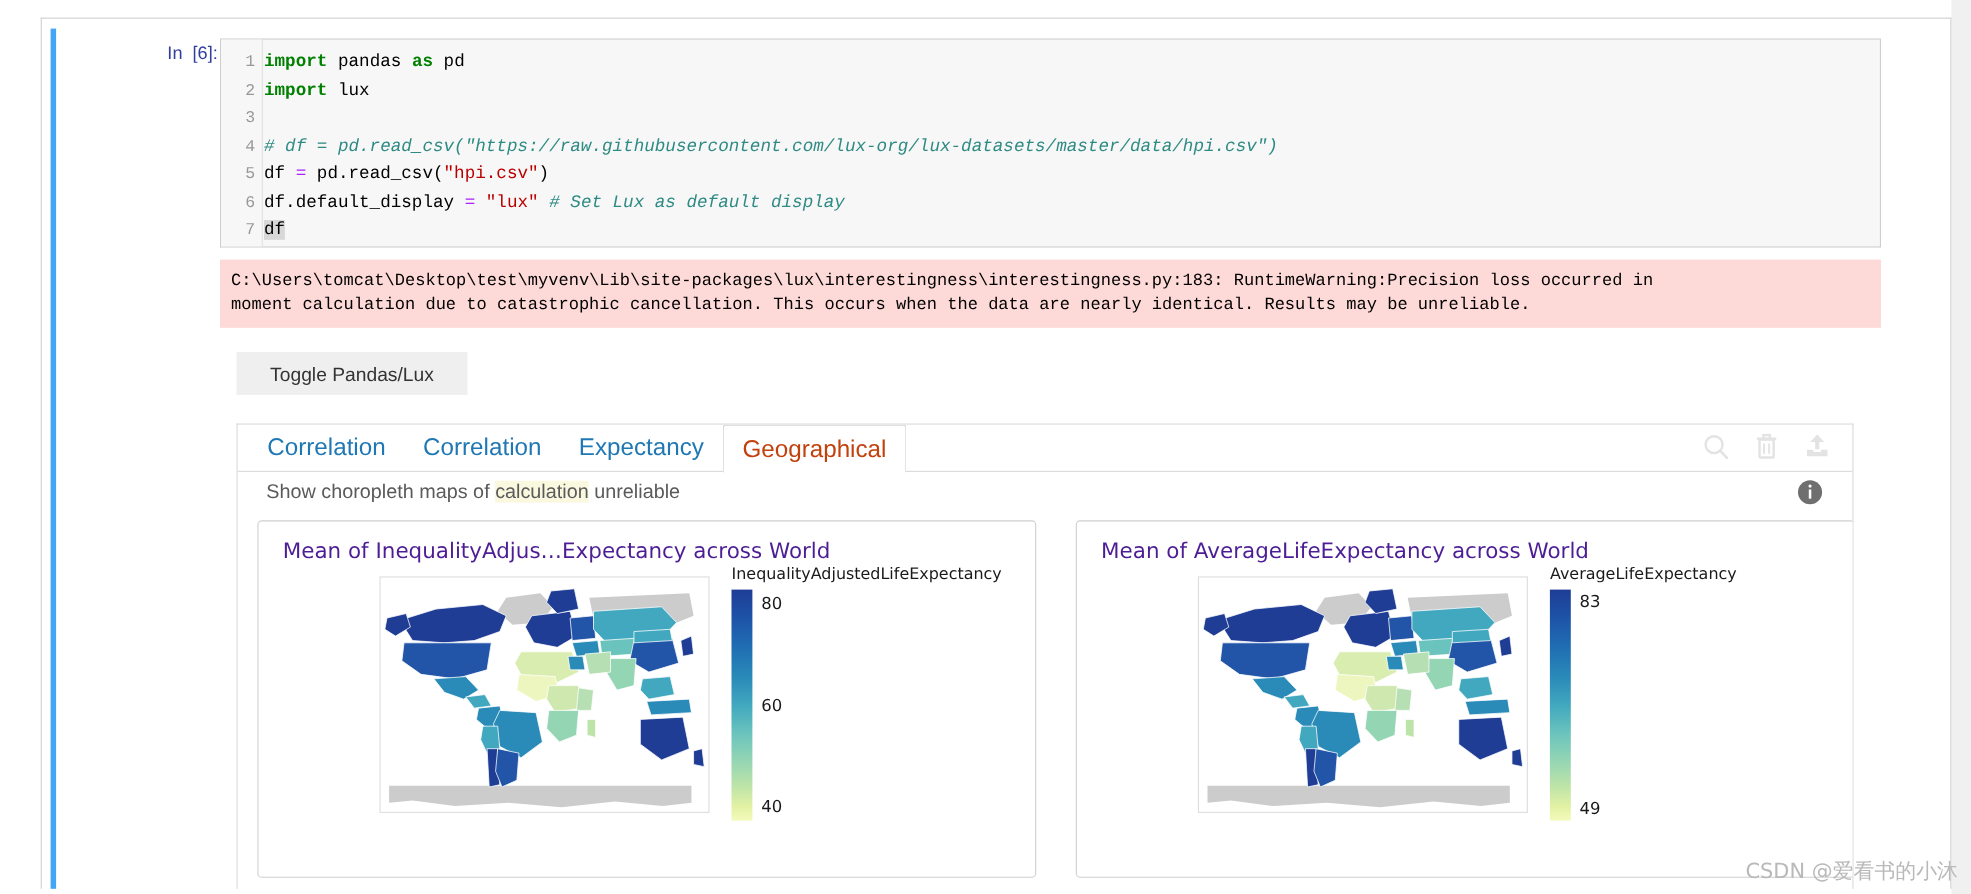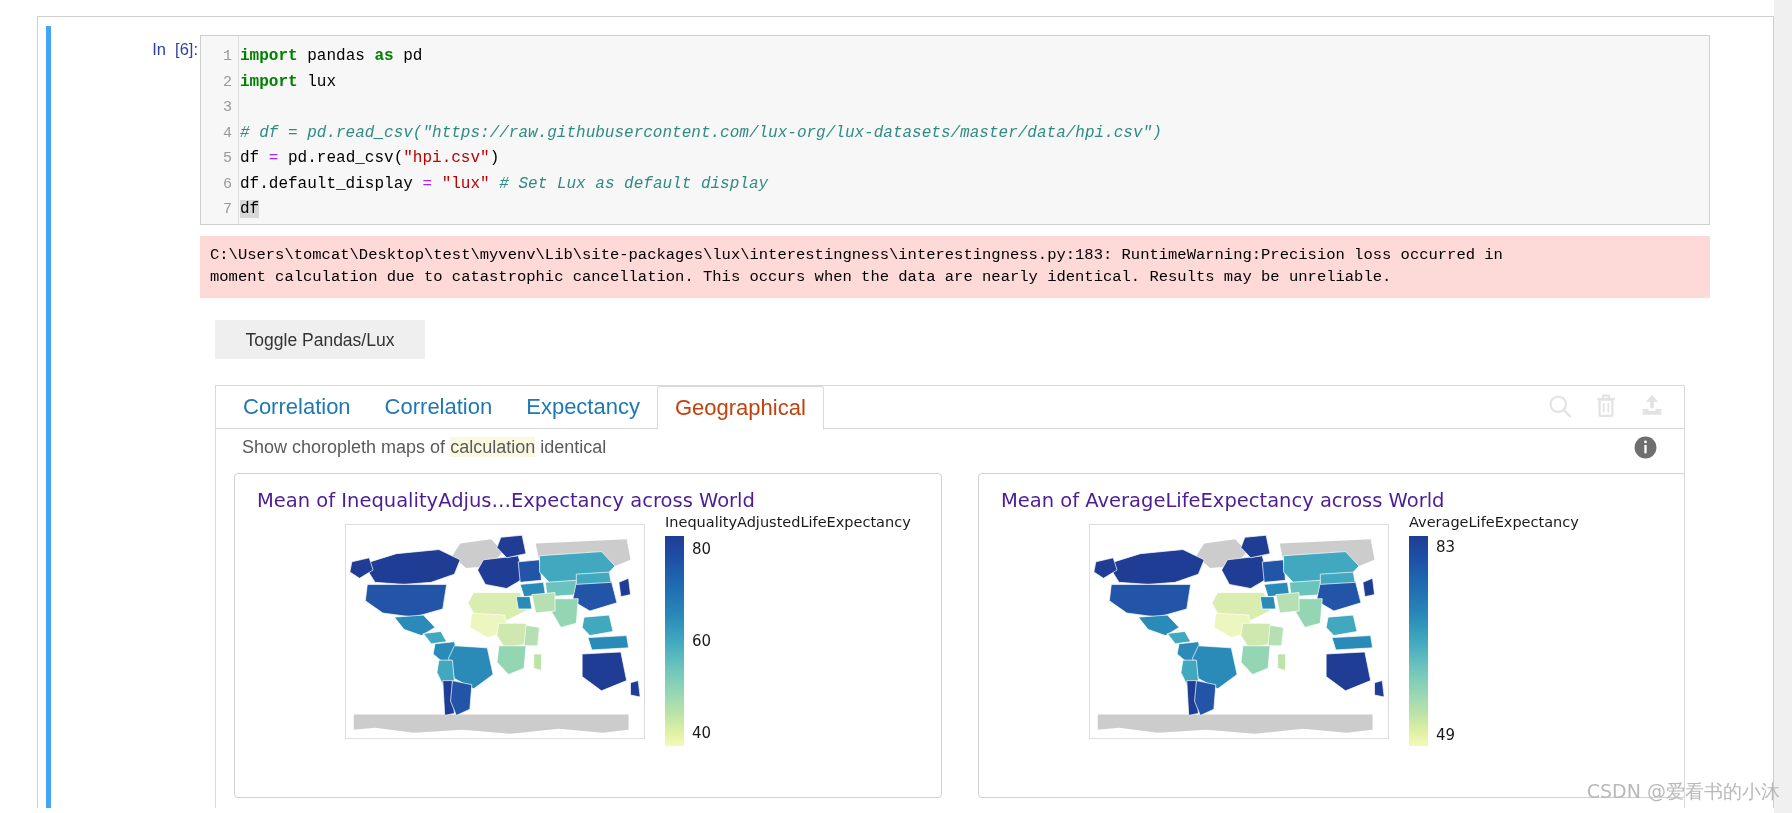--- a/index.html
+++ b/index.html
@@ -311,21 +311,21 @@
         <svg viewBox="0 0 24 24" width="28" height="28">
           <path d="M12 2.5 L17.5 8.5 L13.6 8.5 L13.6 14 L10.4 14 L10.4 8.5 L6.5 8.5 Z" fill="#e3e3e3"></path>
           <path d="M4 14.5 L4 19.5 L20 19.5 L20 14.5 L15 14.5 L15 16.2 L9 16.2 L9 14.5 Z" fill="#e3e3e3"></path>
         </svg>
       </span>
     </span>
   </div>
 
   <div id="desc-row">
     <span id="desc-text">
-      <span>Show choropleth maps of </span><span class="mark">calculation</span><span> identical</span>
+      <span>Show choropleth maps of </span><span class="mark">calculation</span><span> unreliable</span>
     </span>
     <span id="info-icon">
       <svg viewBox="0 0 24 24" width="25" height="25">
         <circle cx="12" cy="12" r="10.5" fill="#6f6f6f"></circle>
         <rect x="10.9" y="9.6" width="2.2" height="8" fill="#ffffff"></rect>
         <circle cx="12" cy="6.6" r="1.4" fill="#ffffff"></circle>
       </svg>
     </span>
   </div>
 

